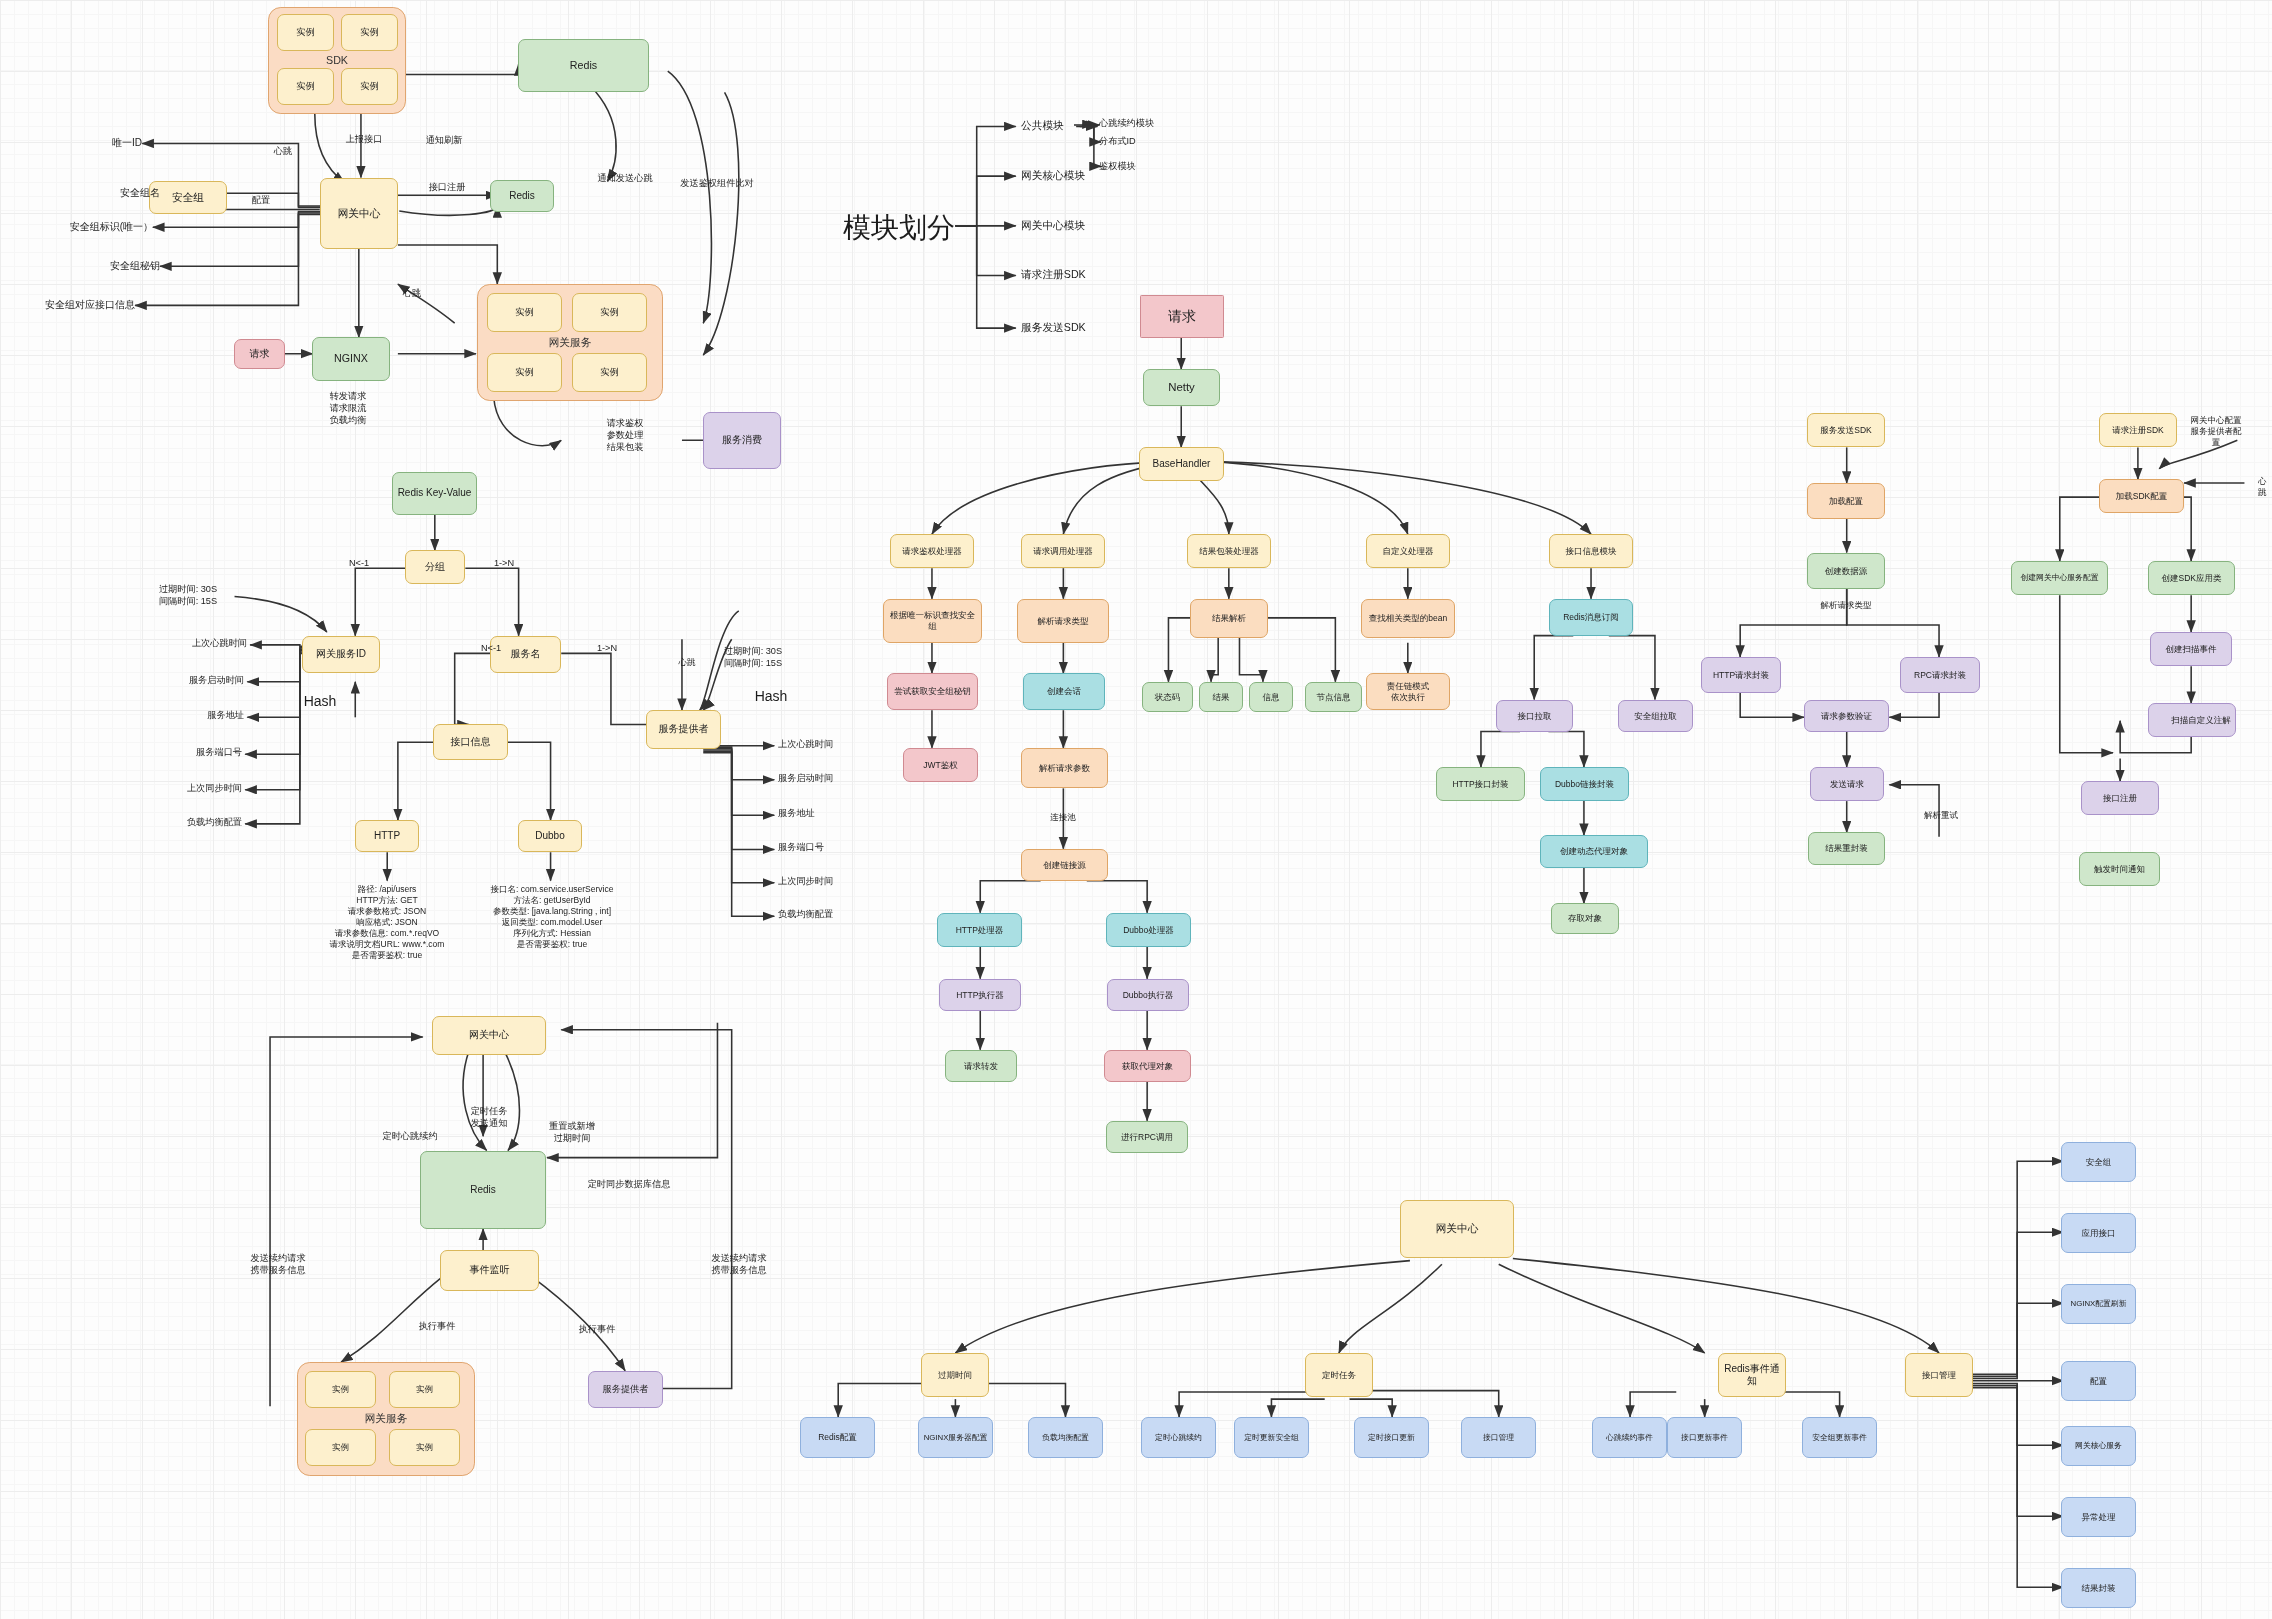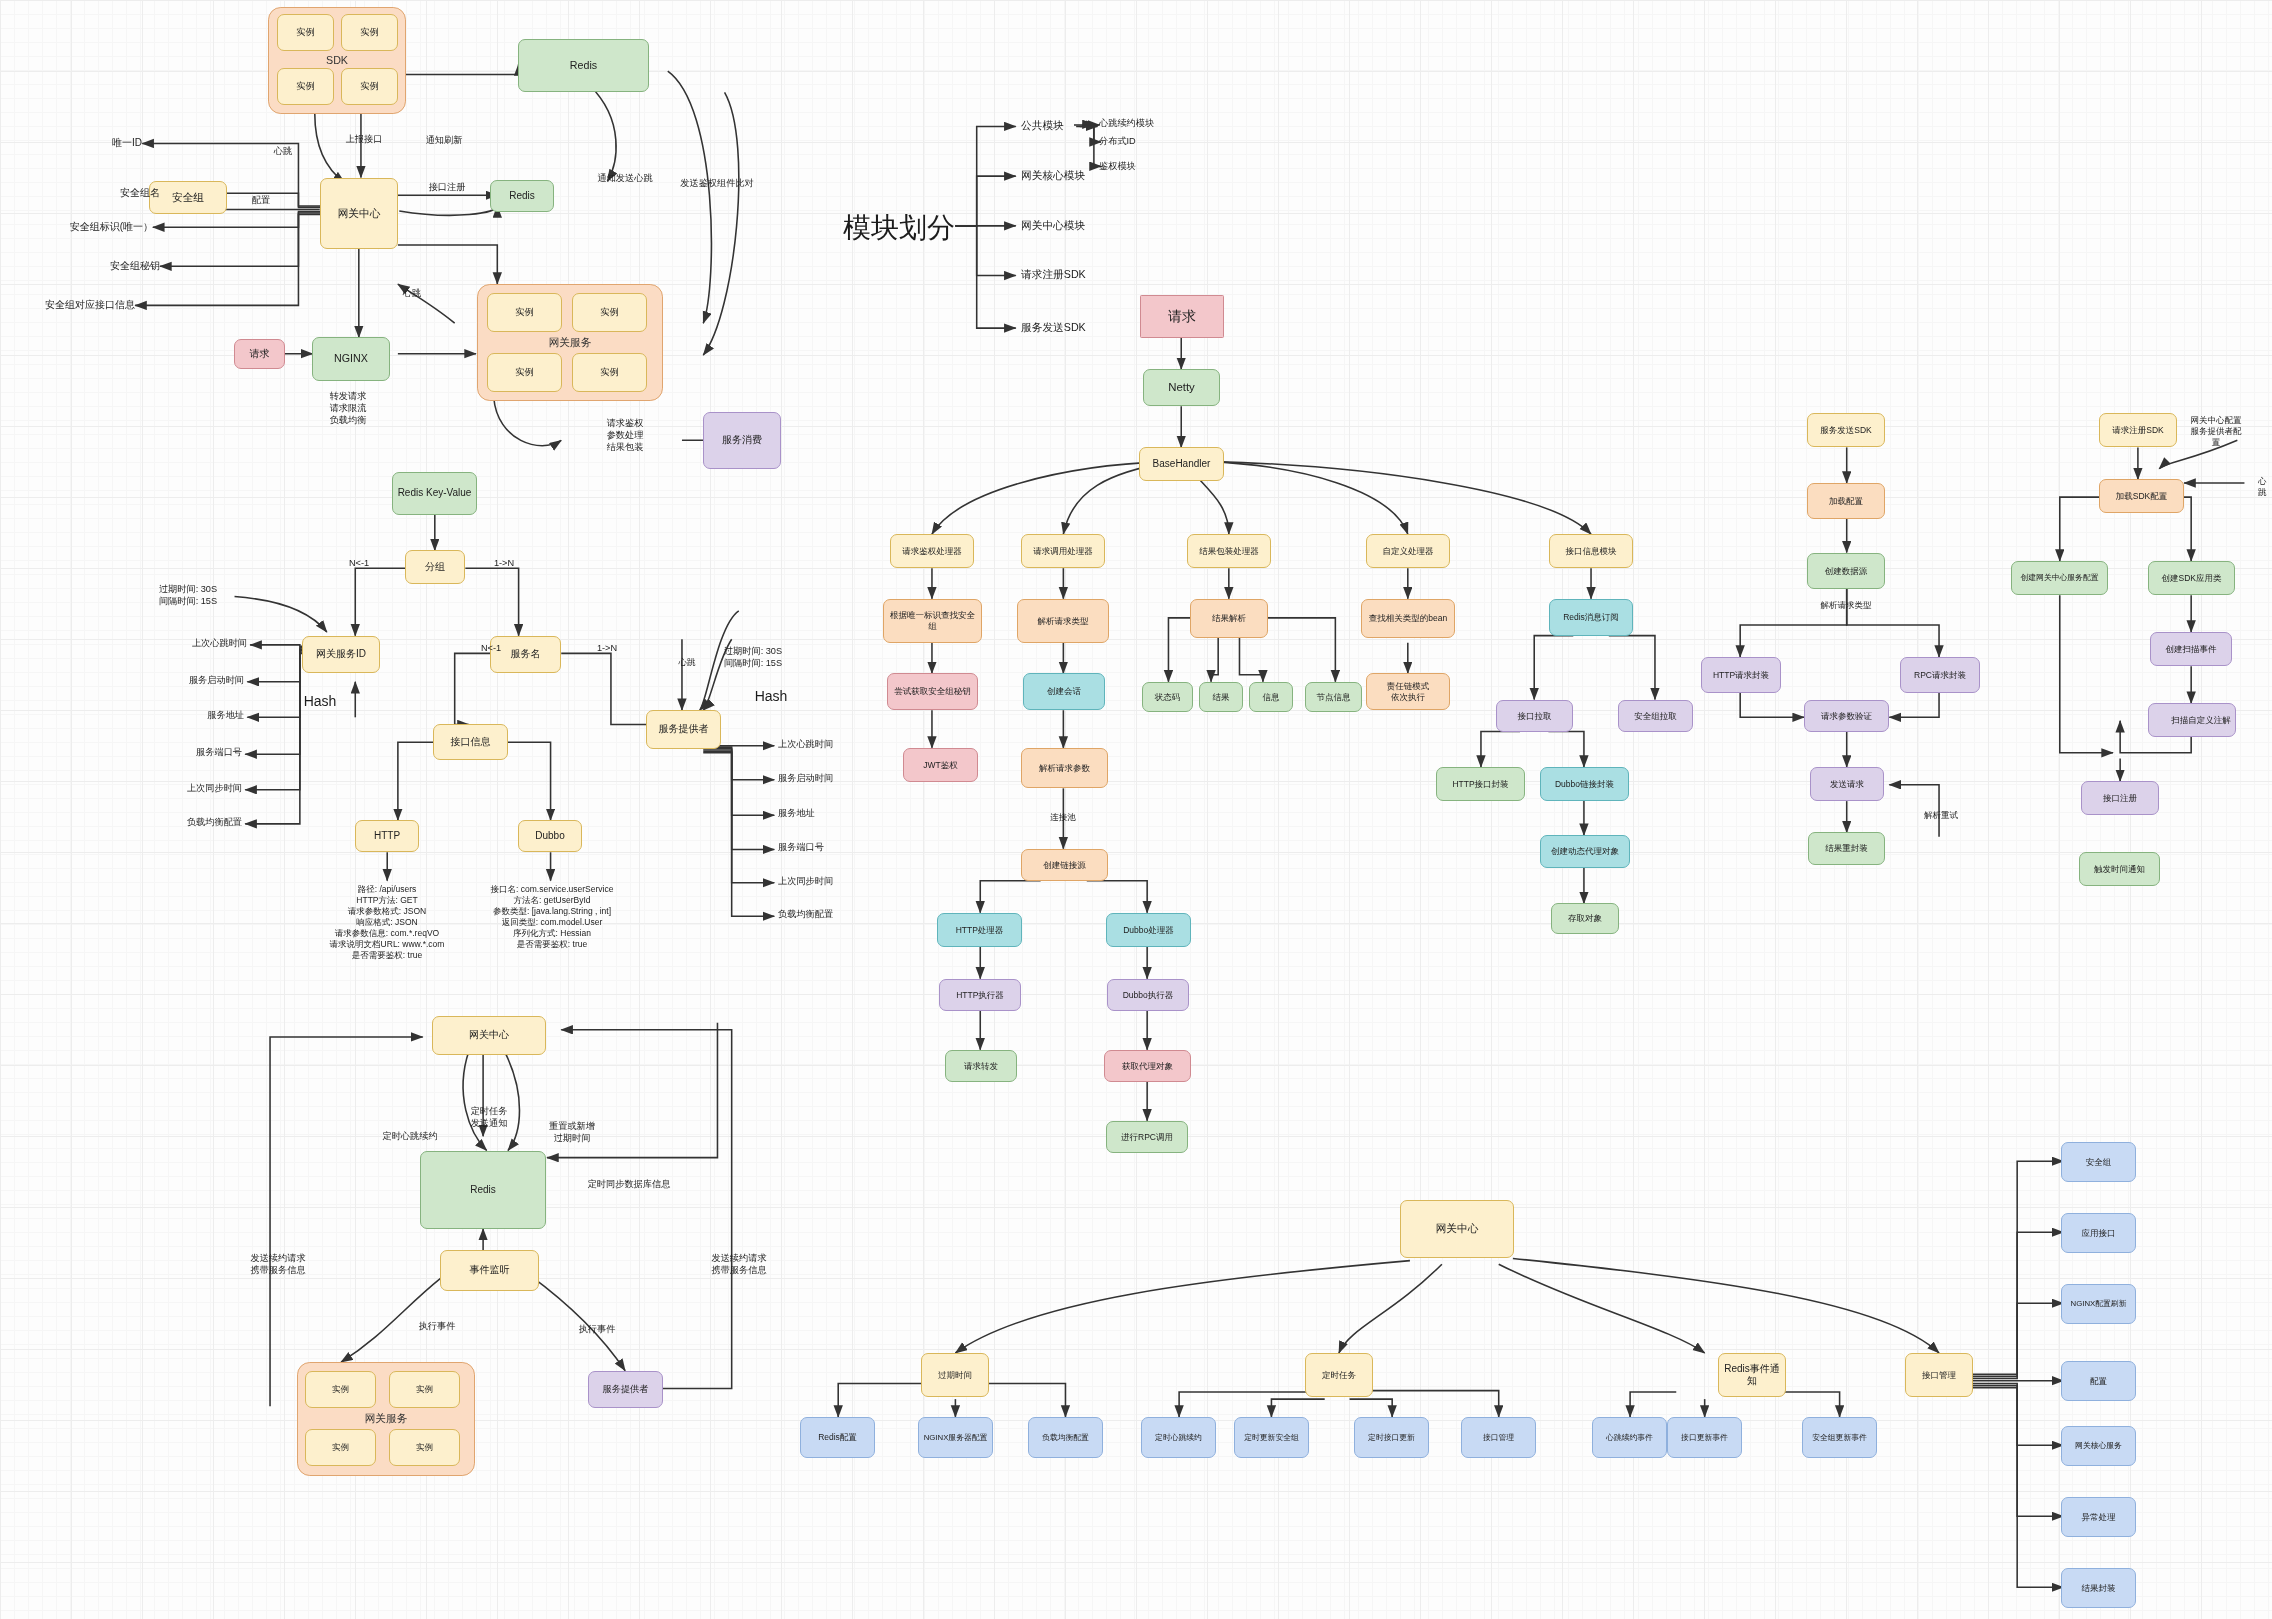--- a/index.html
+++ b/index.html
@@ -351,21 +351,21 @@
 
 <div class="node n-orange" style="left:1361px;top:599px;width:94px;height:39px;font-size:8.5px;">查找相关类型的bean</div>
 <div class="node n-orange" style="left:1366px;top:673px;width:84px;height:37px;font-size:8.5px;">责任链模式
 依次执行</div>
 
 <div class="node n-teal" style="left:1549px;top:599px;width:84px;height:37px;font-size:8.5px;">Redis消息订阅</div>
 <div class="node n-purple" style="left:1496px;top:700px;width:77px;height:32px;font-size:8.5px;">接口拉取</div>
 <div class="node n-purple" style="left:1618px;top:700px;width:75px;height:32px;font-size:8.5px;">安全组拉取</div>
 <div class="node n-green" style="left:1436px;top:767px;width:89px;height:34px;font-size:8.5px;">HTTP接口封装</div>
 <div class="node n-teal" style="left:1540px;top:767px;width:89px;height:34px;font-size:8.5px;">Dubbo链接封装</div>
-<div class="node n-teal" style="left:1540px;top:835px;width:90px;height:33px;font-size:8.5px;">创建动态代理对象</div>
+<div class="node n-teal" style="left:1540px;top:835px;width:108px;height:33px;font-size:8.5px;">创建动态代理对象</div>
 <div class="node n-green" style="left:1551px;top:903px;width:68px;height:31px;font-size:8.5px;">存取对象</div>
 
 <div class="node n-yellow" style="left:1807px;top:413px;width:78px;height:34px;font-size:8.5px;">服务发送SDK</div>
 <div class="node n-orange" style="left:1807px;top:483px;width:78px;height:36px;font-size:8.5px;">加载配置</div>
 <div class="node n-green" style="left:1807px;top:553px;width:78px;height:36px;font-size:8.5px;">创建数据源</div>
 <div class="node n-purple" style="left:1701px;top:657px;width:80px;height:36px;font-size:8.5px;">HTTP请求封装</div>
 <div class="node n-purple" style="left:1900px;top:657px;width:80px;height:36px;font-size:8.5px;">RPC请求封装</div>
 <div class="node n-purple" style="left:1804px;top:700px;width:85px;height:32px;font-size:8.5px;">请求参数验证</div>
 <div class="node n-purple" style="left:1810px;top:767px;width:74px;height:34px;font-size:8.5px;">发送请求</div>
 <div class="node n-green" style="left:1808px;top:832px;width:77px;height:33px;font-size:8.5px;">结果重封装</div>

